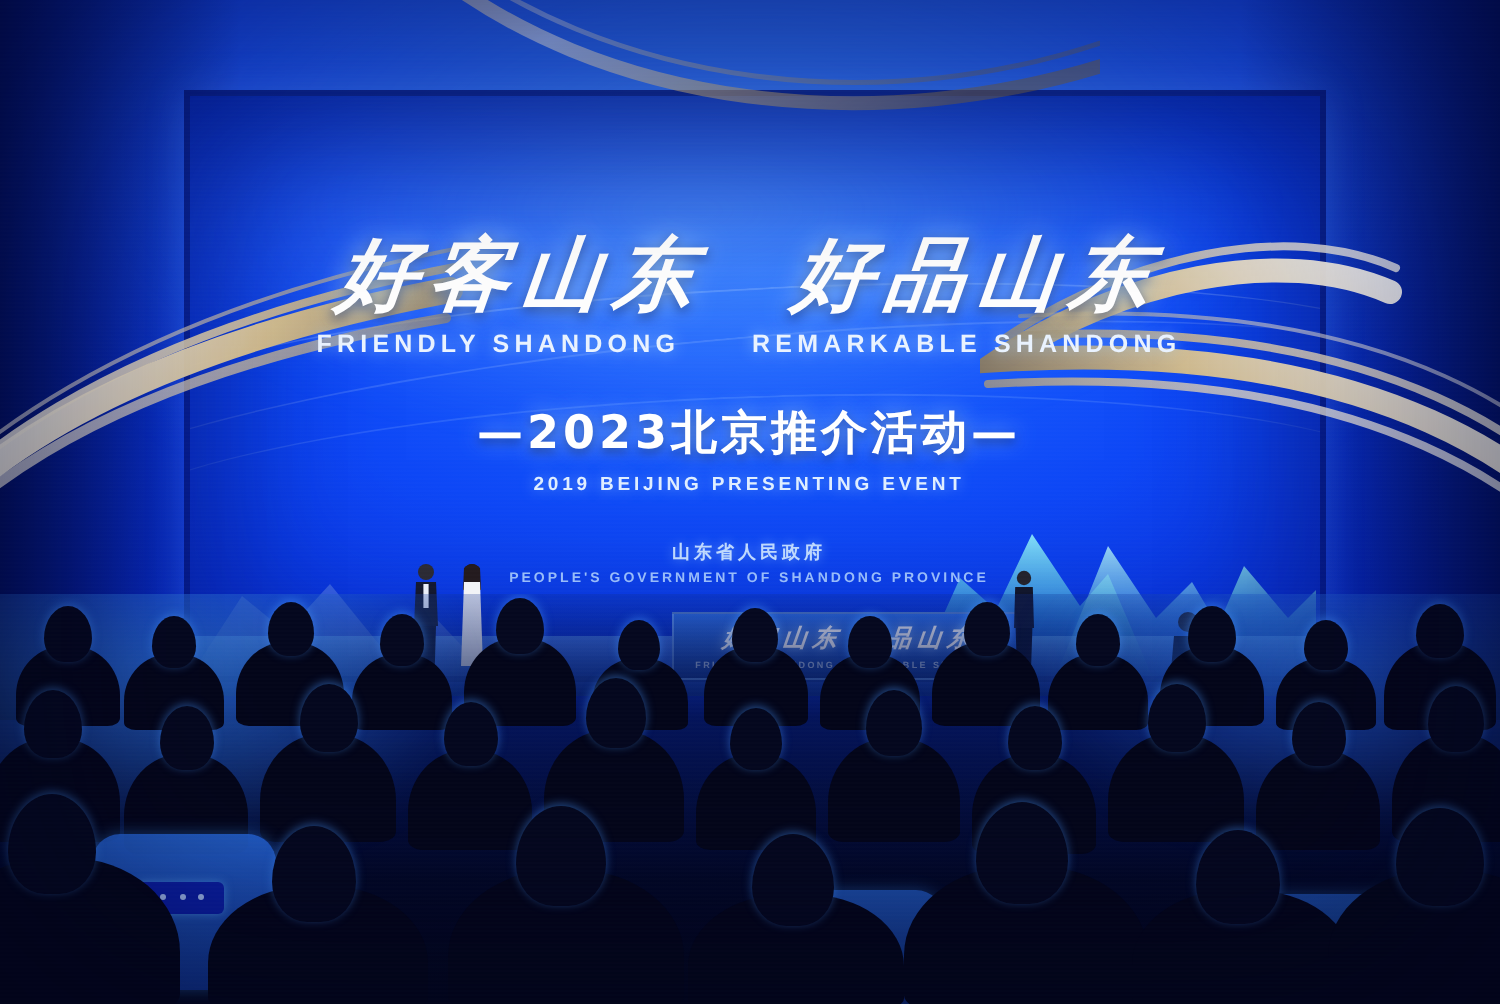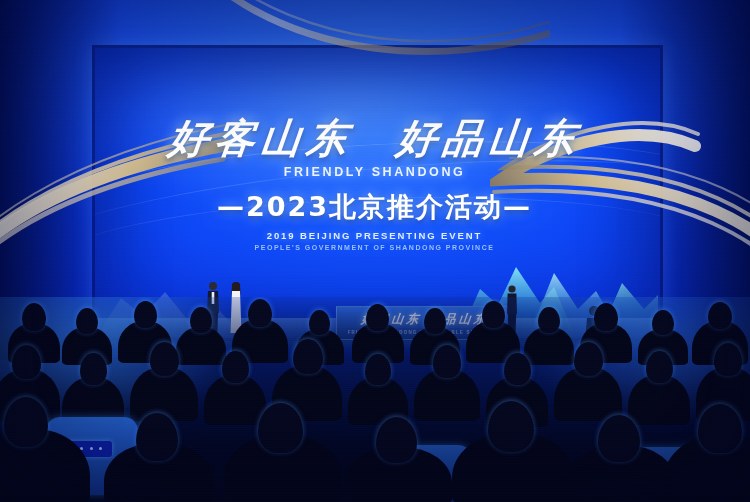--- a/index.html
+++ b/index.html
@@ -78,22 +78,22 @@
     transform:skewX(-6deg);
   }
   .en-row{
     display:flex;justify-content:center;gap:36px;margin-top:7px;
   }
   .en-big{
     font-size:12.5px;font-weight:700;color:#eaf3ff;letter-spacing:2.6px;
     text-shadow:0 0 8px rgba(150,200,255,.85);
   }
   .event-cn{
-    margin-top:10px;font-family:"DejaVu Sans", sans-serif;
-    font-size:27px;font-weight:700;color:#ffffff;letter-spacing:2px;
+    margin-top:22px;font-family:"DejaVu Sans", sans-serif;
+    font-size:23px;font-weight:700;color:#ffffff;letter-spacing:2px;
     text-shadow:0 0 12px rgba(160,210,255,.9),0 2px 5px rgba(0,20,90,.6);
   }
   .event-en{
     margin-top:5px;font-size:9.5px;font-weight:700;color:#dfeeff;
     letter-spacing:1.9px;text-shadow:0 0 7px rgba(150,200,255,.7);
   }
   .gov-cn{
     margin-top:22px;font-size:9px;font-weight:700;color:#cfe6ff;
     letter-spacing:2px;opacity:.92;text-shadow:0 0 6px rgba(140,195,255,.7);
   }
@@ -262,23 +262,25 @@
     </g>
   </svg>
 
   <div class="slogan-wrap">
     <div class="cn-row">
       <span class="cn-big">好客山东</span>
       <span class="cn-big">好品山东</span>
     </div>
     <div class="en-row">
       <span class="en-big">FRIENDLY SHANDONG</span>
+      <span class="en-big">REMARKABLE SHANDONG</span>
     </div>
     <div class="event-cn">—2023北京推介活动—</div>
     <div class="event-en">2019 BEIJING PRESENTING EVENT</div>
+    <div class="gov-cn">山东省人民政府</div>
     <div class="gov-en">PEOPLE'S GOVERNMENT OF SHANDONG PROVINCE</div>
   </div>
 
   <div class="stage-floor"></div>
 
   <div class="banner2">
     <div class="b2-cn">好客山东  好品山东</div>
     <div class="b2-en">FRIENDLY SHANDONG   REMARKABLE SHANDONG</div>
   </div>
 

